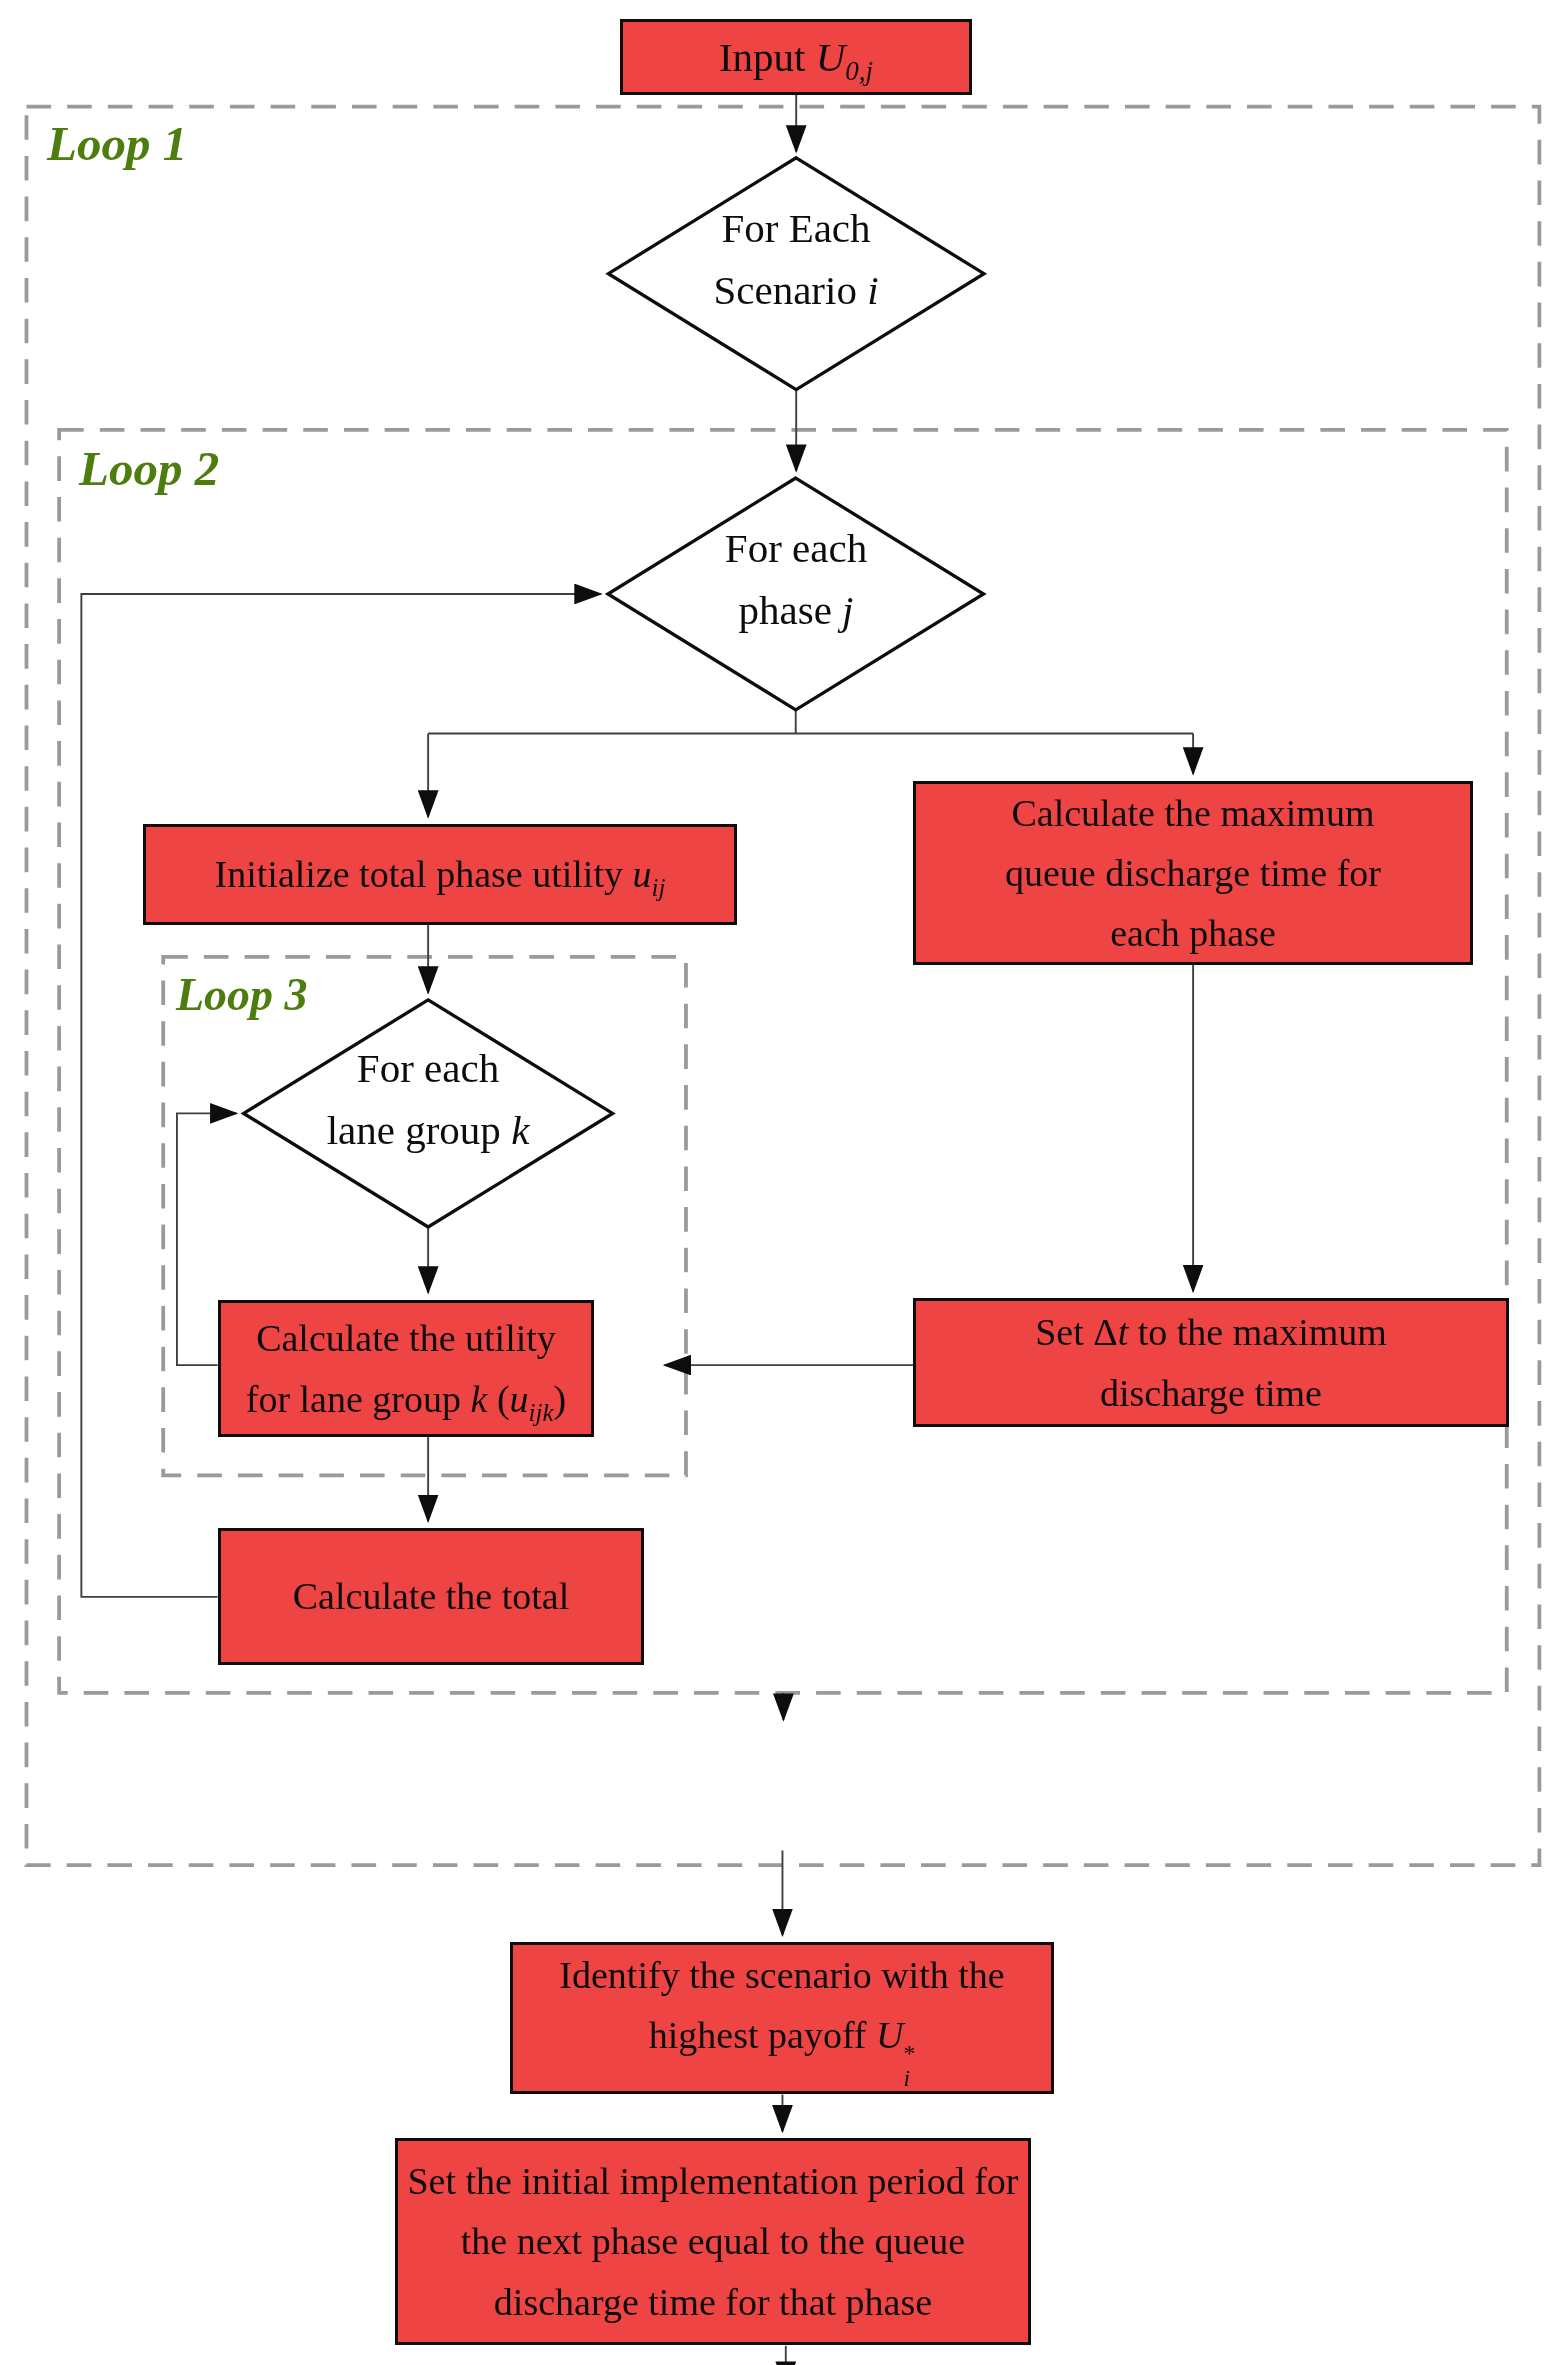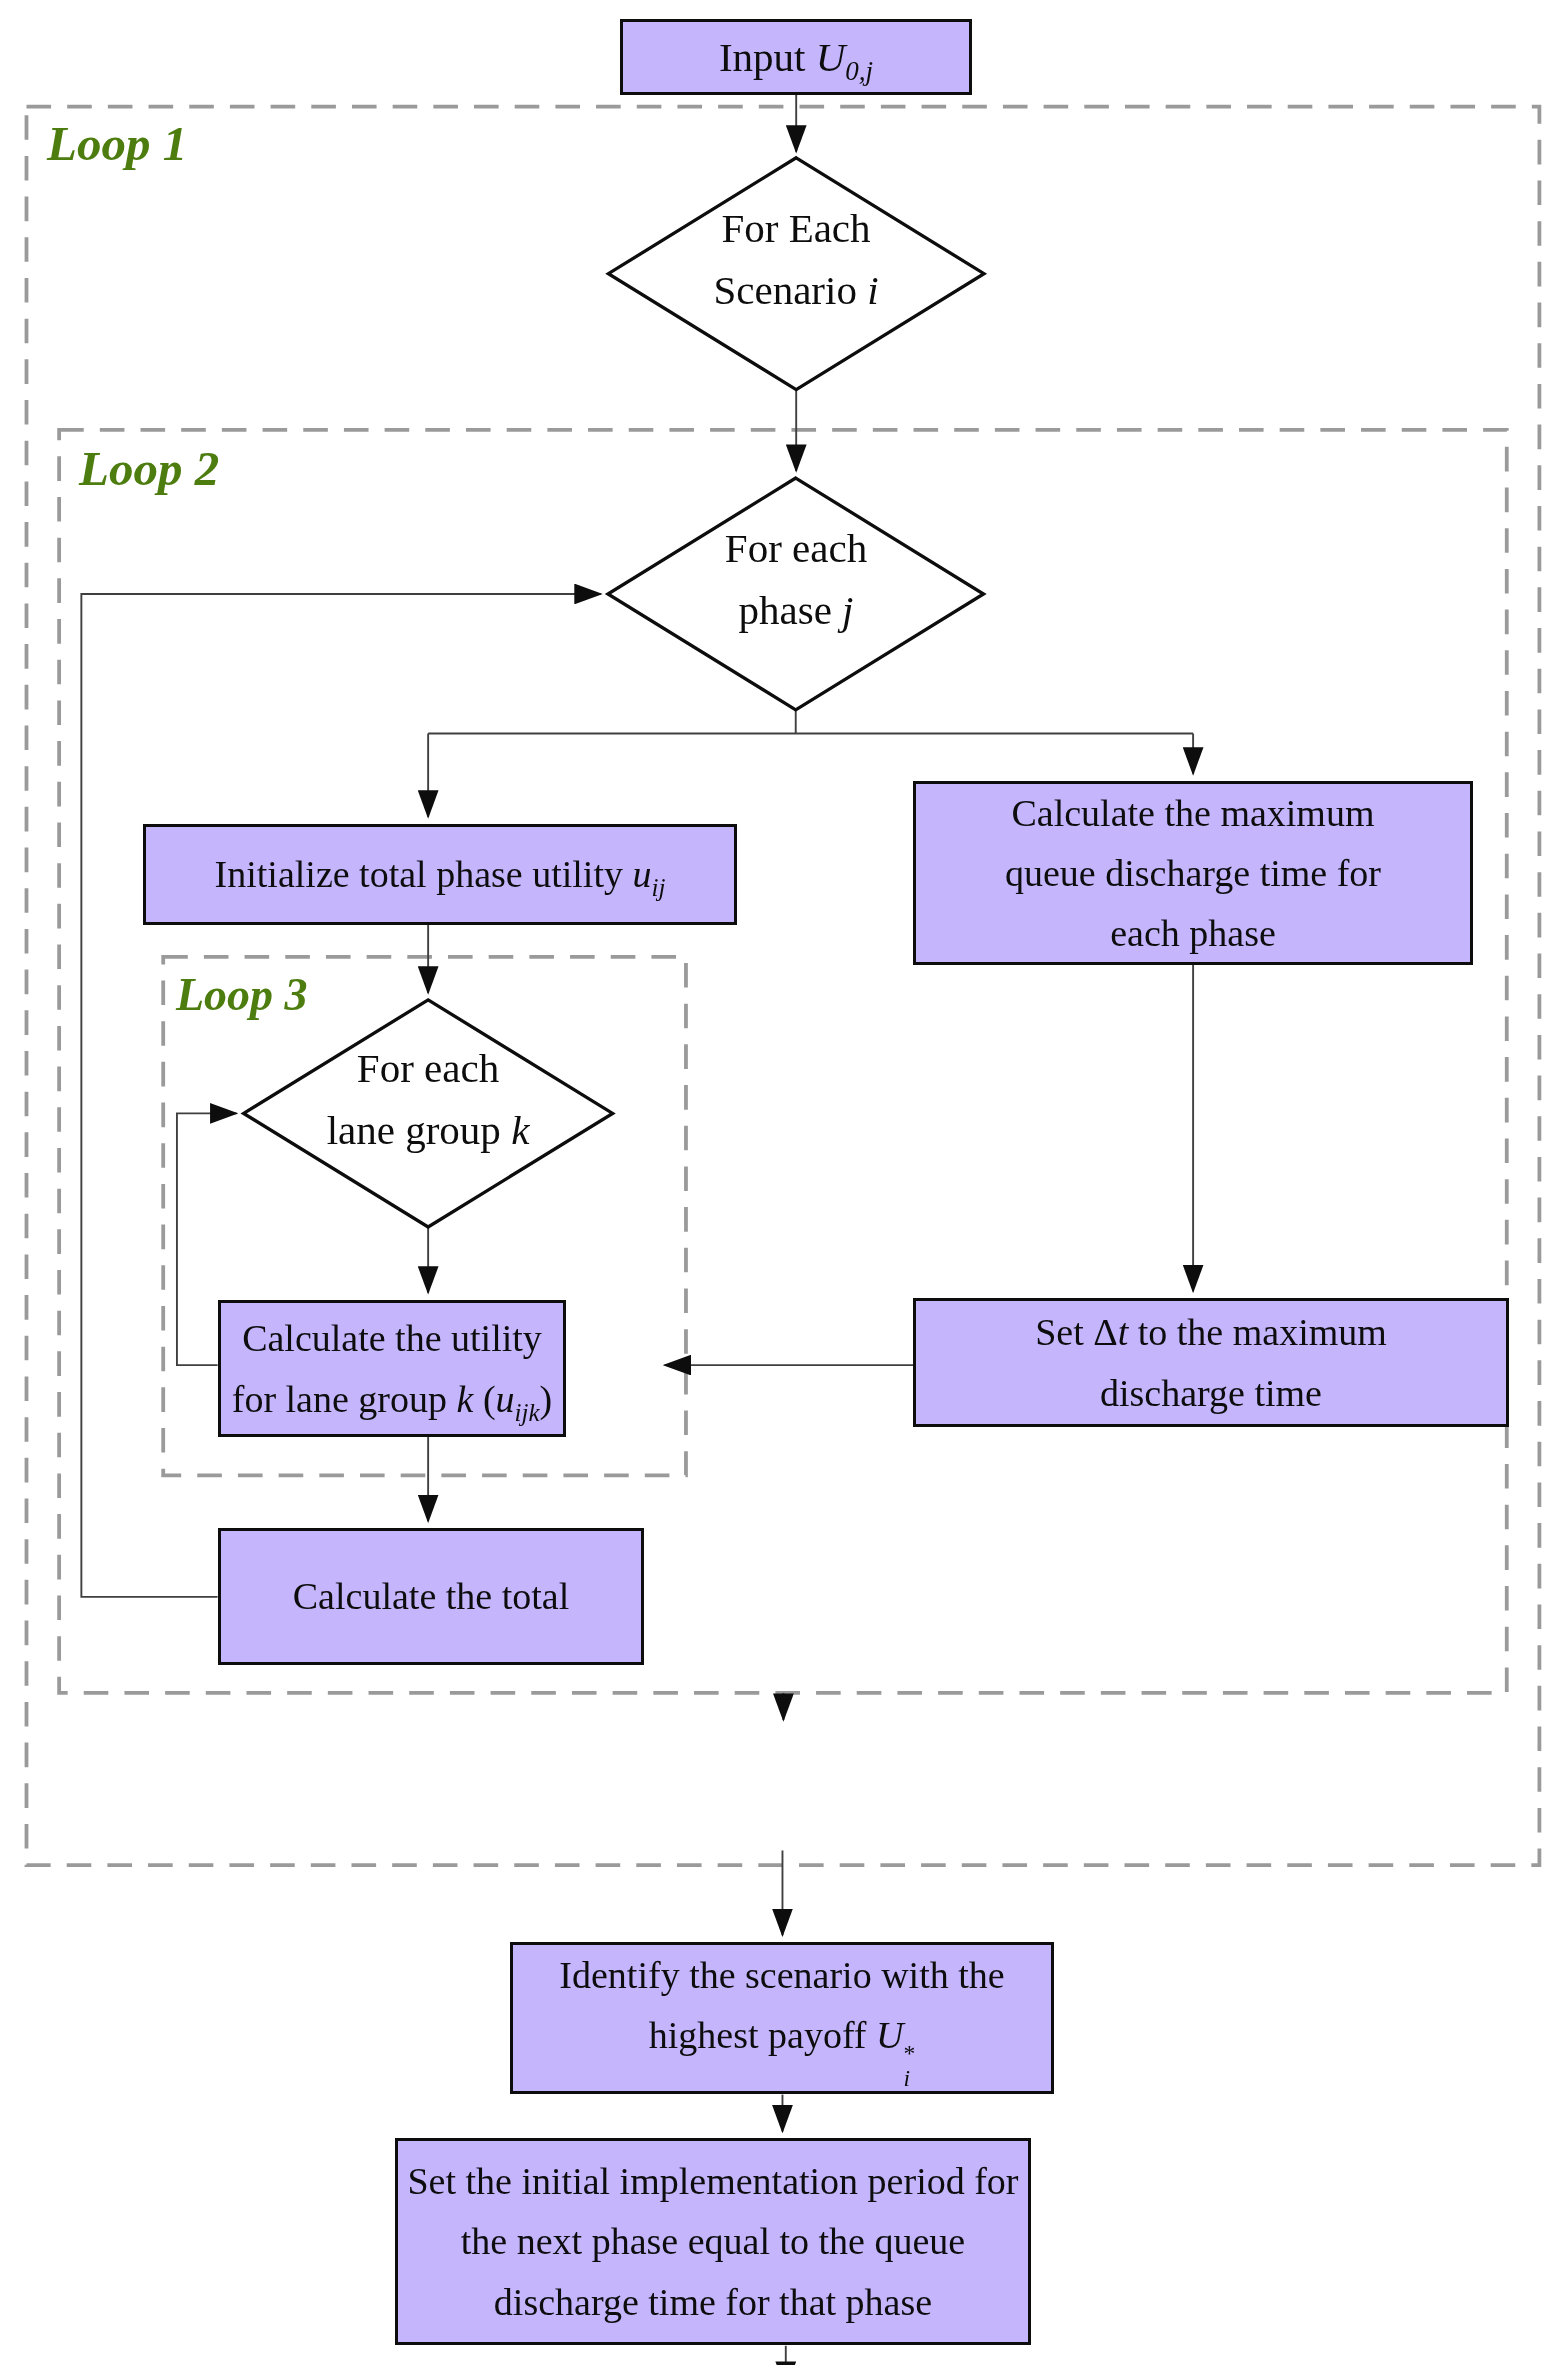--- a/index.html
+++ b/index.html
@@ -2,21 +2,21 @@
 <html style="font-size:7.6px"><head>
 <meta charset="utf-8">
 <style>
   html,body{margin:0;padding:0;background:#ffffff;}
   .canvas{
     position:relative;width:1564px;height:2540px;background:#ffffff;
     font-family:"Liberation Serif","DejaVu Serif",serif;color:#0d0d0d;overflow:hidden;
   }
   .canvas svg{position:absolute;left:0;top:0;}
   .node{
-    position:absolute;box-sizing:border-box;border:3.8px solid #0d0d0d;background:#c4b5fd;
+    position:absolute;box-sizing:border-box;border:3.8px solid #0d0d0d;background:#ef4444;
     display:flex;flex-direction:column;align-items:center;justify-content:center;
     text-align:right;font-size:38px;line-height:1.58;
   }
   .node .ln{white-space:pre;}
   .dtext{
     position:absolute;display:flex;flex-direction:column;align-items:center;
     text-align:center;font-size:41px;line-height:1.5;background:transparent;
   }
   .dtext .ln{white-space:pre;}
   .loop-label{
@@ -24,21 +24,21 @@
     color:#4d7c0f;white-space:pre;
   }
   .vi{font-style:italic;}
   sub{font-size:0.66em;line-height:0;vertical-align:-0.35em;}
   .supsub{display:inline-flex;flex-direction:column;align-items:flex-start;
     font-size:0.62em;line-height:1.05;vertical-align:-0.55em;font-style:italic;}
   .supsub .sp{font-style:normal;}
   #n-input{left:620px;top:19px;width:352px;height:76px;font-size:41px;}
   #n-init{left:131px;top:824px;width:594px;height:101px;margin-left:12px;}
   #n-maxq{left:913px;top:781px;width:560px;height:184px;}
-  #n-laneu{left:218px;top:1300px;width:348px;height:137px;}
+  #n-laneu{left:218px;top:1300px;width:376px;height:137px;}
   #n-setdt{left:913px;top:1298px;width:596px;height:129px;}
   #n-totu{left:218px;top:1528px;width:426px;height:137px;line-height:1.55;}
   #n-payoff{left:510px;top:1727px;width:544px;height:123px;line-height:1.5;}
   #n-identify{left:510px;top:1942px;width:544px;height:152px;}
   #n-implp{left:395px;top:2138px;width:636px;height:207px;}
   #d-scenario{left:607px;top:198px;width:378px;height:151px;}
   #d-phase{left:607px;top:518px;width:378px;height:151px;}
   #d-lane{left:239px;top:1038px;width:378px;height:151px;}
   #lbl-loop1{left:47px;top:119px;}
   #lbl-loop2{left:79px;top:444px;}

